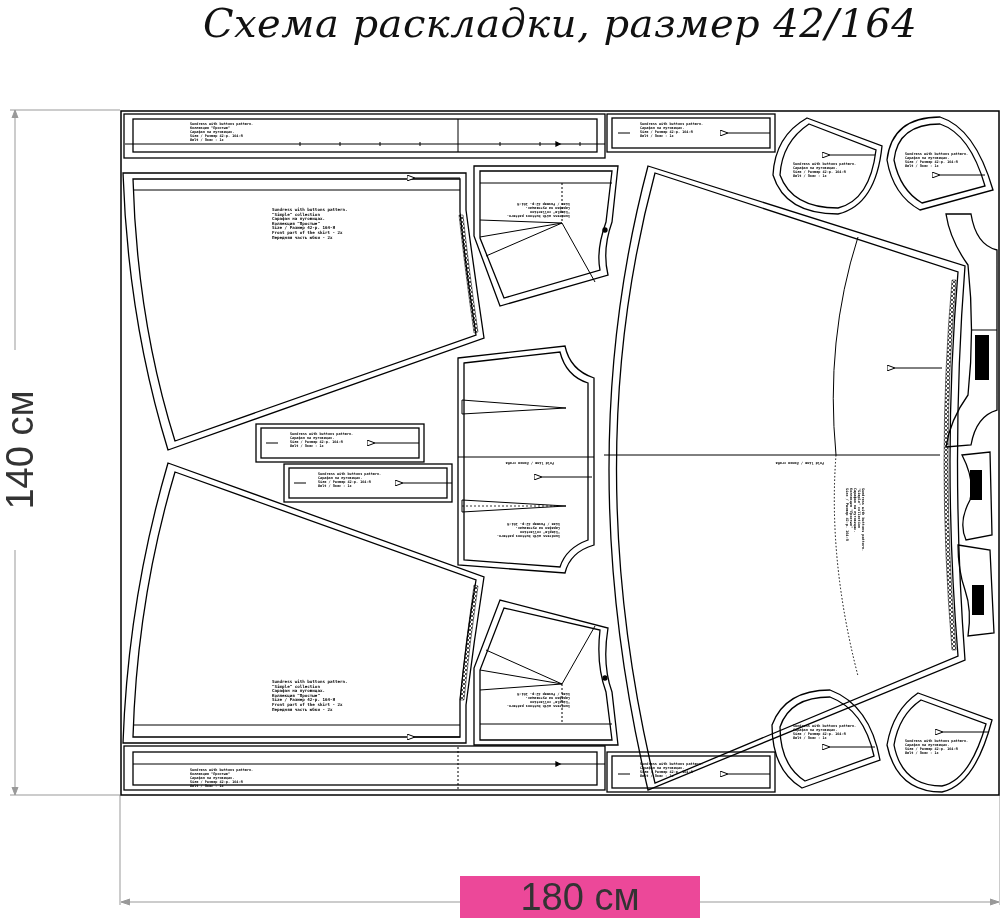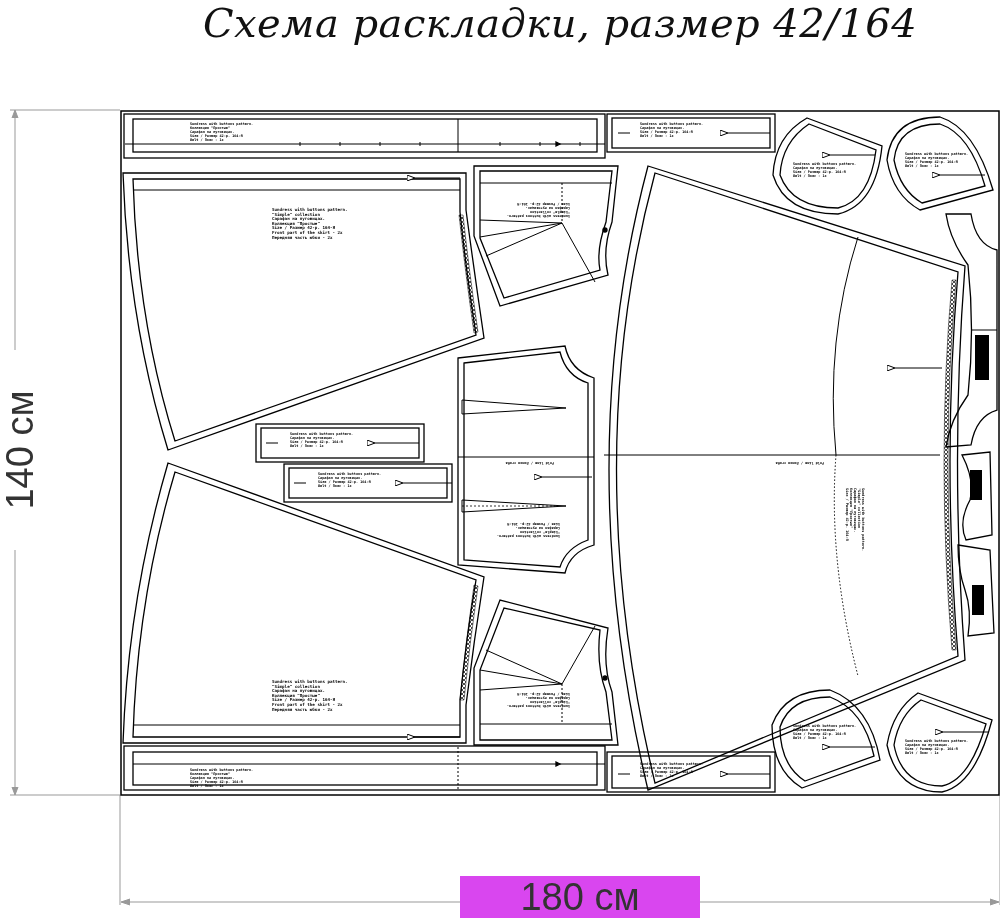--- a/index.html
+++ b/index.html
@@ -5,21 +5,21 @@
   html, body { margin: 0; padding: 0; background: #ffffff; }
   body { width: 1000px; height: 918px; position: relative; overflow: hidden; font-family: "DejaVu Sans", sans-serif; }
   .title {
     position: absolute; left: 0; top: 0; width: 1000px; height: 60px;
     text-align: center; font-family: "DejaVu Serif", serif; font-style: italic;
     font-size: 40px; line-height: 46px; color: #111; letter-spacing: 0.5px;
     padding-left: 120px; box-sizing: border-box;
   }
   .dim-h {
     position: absolute; left: 460px; top: 876px; width: 240px; text-align: center;
-    font-family: "Liberation Sans", sans-serif; font-size: 38px; color: #333; line-height: 42px; background: #d946ef;
+    font-family: "Liberation Sans", sans-serif; font-size: 38px; color: #333; line-height: 42px; background: #ec4899;
   }
   .dim-v {
     position: absolute; left: -80px; top: 428px; width: 200px; height: 44px; text-align: center;
     font-family: "Liberation Sans", sans-serif; font-size: 38px; color: #333; line-height: 44px;
     transform: rotate(-90deg); transform-origin: center center; background: #fff;
   }
   svg { position: absolute; left: 0; top: 0; }
   .lbl { font-family: "DejaVu Sans Mono", monospace; font-size: 4.2px; font-weight: bold; fill: #000; }
   .cap { font-family: "DejaVu Sans Mono", monospace; font-size: 3.5px; font-weight: bold; fill: #000; }
 </style>

